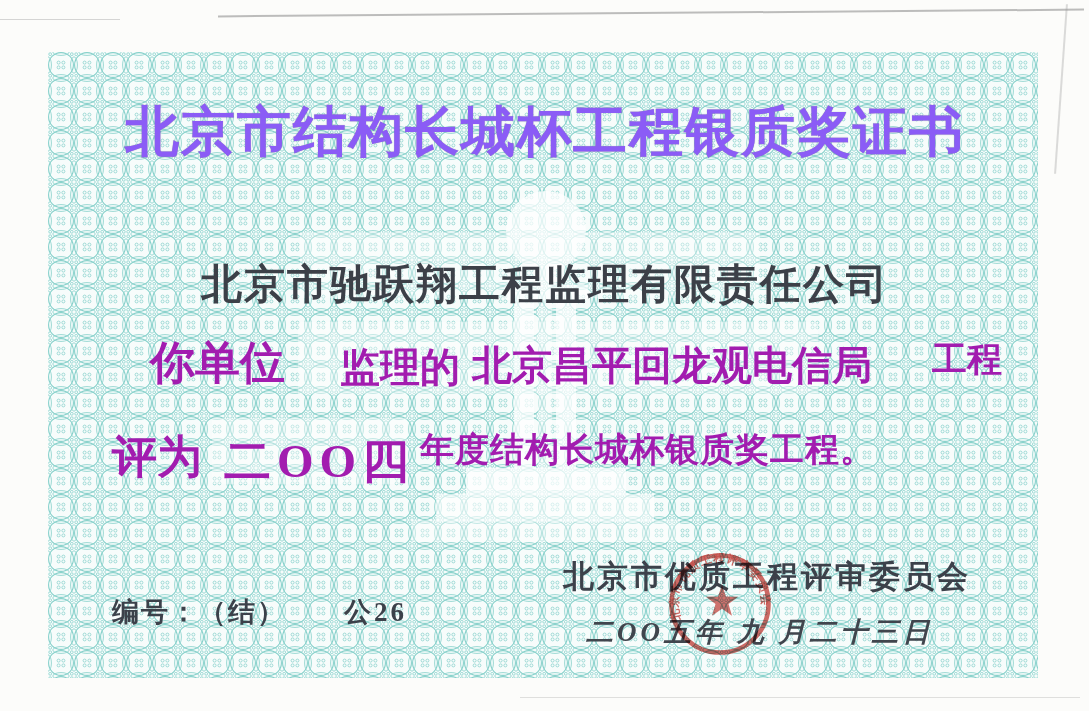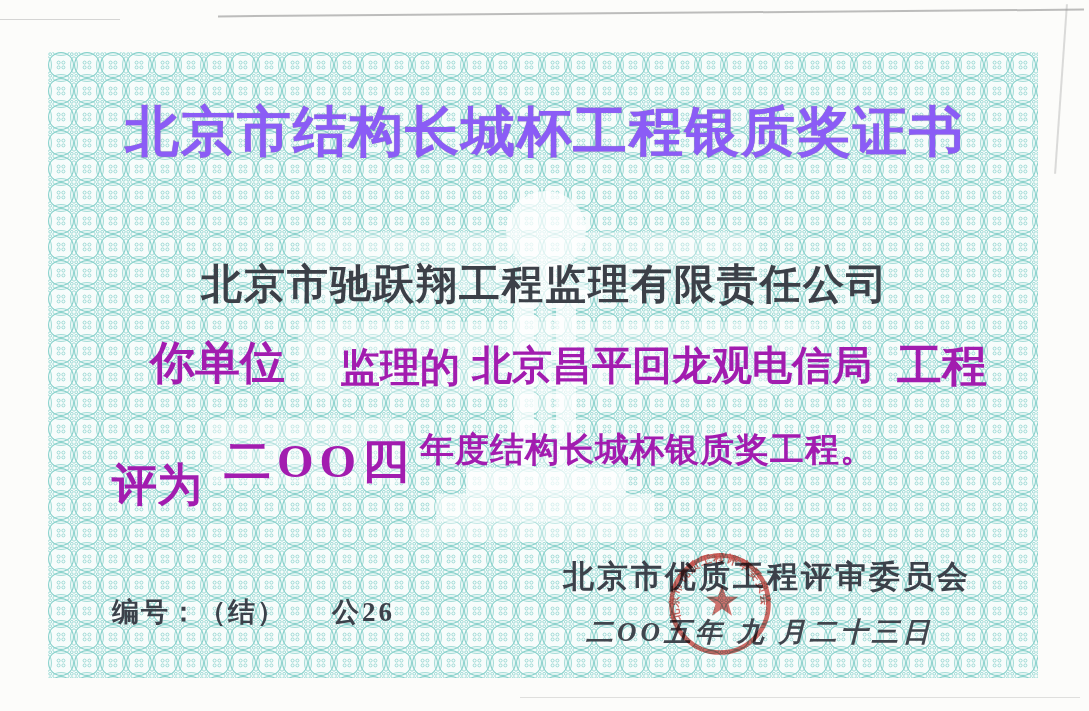--- a/index.html
+++ b/index.html
@@ -21,28 +21,28 @@
     font-size:54px;letter-spacing:2px;color:#8b5cf6;
     text-shadow:0 0 1px rgba(40,44,50,.45);
   }
   .recipient{
     left:50px;top:239px;width:990px;text-align:center;
     font-size:41px;letter-spacing:2px;color:#3c4048;margin-top:18px;
   }
   .l3-prefix{left:150px;top:333px;font-size:45px;}
   .l3-role{left:306px;top:340px;font-size:40px;padding-left:34px;}
   .l3-project{left:472px;top:338px;font-size:40px;}
-  .l3-suffix{left:897px;top:336px;font-size:45px;}
-  .l4-prefix{left:112px;top:427px;font-size:45px;margin-top:28px;}
+  .l3-suffix{left:932px;top:336px;font-size:35px;}
+  .l4-prefix{left:112px;top:427px;font-size:45px;}
   .l4-year{left:224px;top:430px;font-size:47px;letter-spacing:6px;}
   .l4-award{left:420px;top:427px;font-size:34px;letter-spacing:1px;font-family:Liberation Mono, monospace;}
   .issuer{left:563px;top:556px;font-size:31px;letter-spacing:3px;color:#3c414a;}
   .date{left:586px;top:614px;font-size:27px;letter-spacing:4px;color:#40454d;font-style:italic;}
   .serial{left:112px;top:594px;font-size:27px;letter-spacing:2px;color:#3c414a;}
-  .serial .serial-value{margin-left:46px;letter-spacing:3px;}
+  .serial .serial-value{margin-left:58px;letter-spacing:3px;}
   .seal-svg{position:absolute;left:640px;top:524px;width:170px;height:170px;
     mix-blend-mode:multiply;opacity:.92;}
 </style>
 </head>
 <body>
 
 <div class="scan-line" style="left:218px;top:12px;width:866px;height:2px;transform:rotate(-0.45deg);"></div>
 <div class="scan-line" style="left:0;top:19px;width:120px;height:1px;opacity:.4;"></div>
 <div class="scan-line" style="left:1060px;top:4px;width:2px;height:170px;transform:rotate(4deg);opacity:.35;"></div>
 <div class="scan-line" style="left:520px;top:697px;width:560px;height:1px;opacity:.3;"></div>

